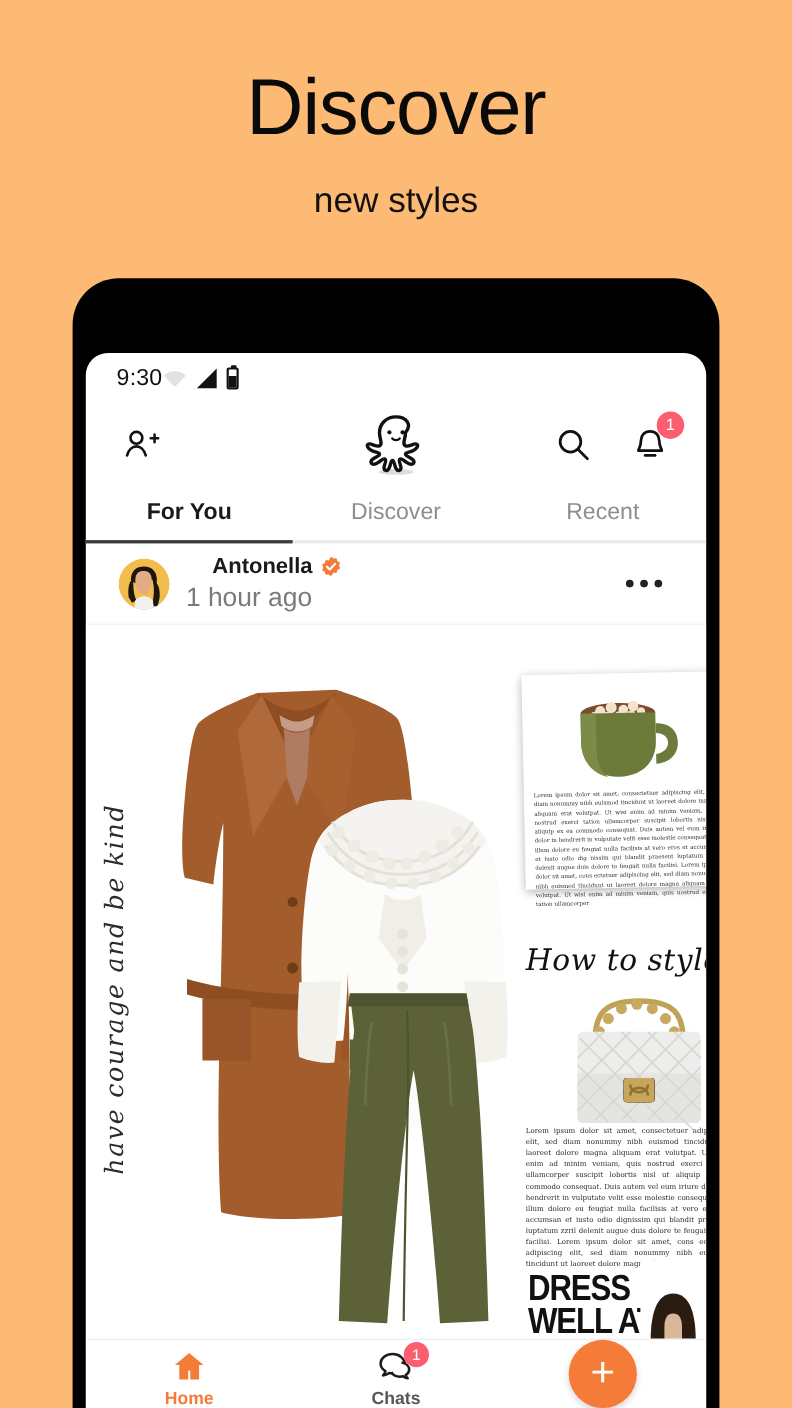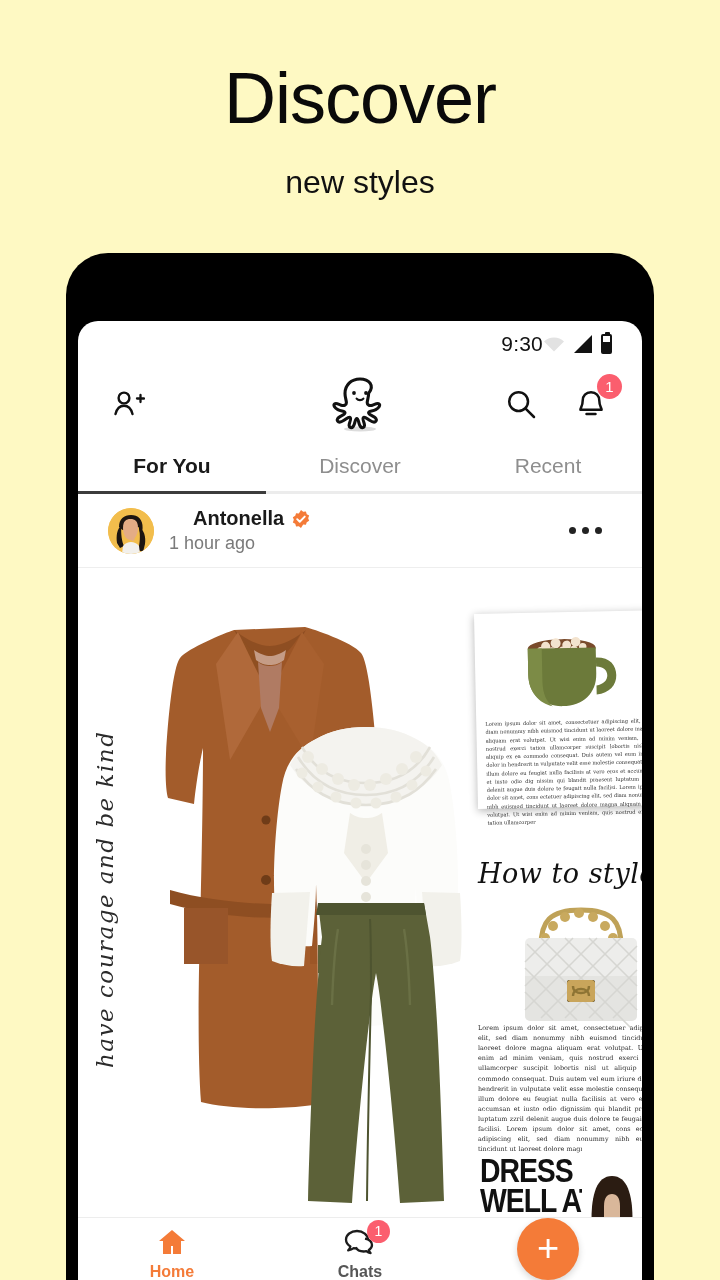--- a/index.html
+++ b/index.html
@@ -2,21 +2,21 @@
 <html><head>
 <meta charset="utf-8">
 <style>
   * { box-sizing: border-box; margin: 0; padding: 0; }
   html, body {
     width: 720px; height: 1280px;
     background: #ffffff;
     font-family: "Liberation Sans", sans-serif;
     overflow: hidden;
   }
-  .page { position: relative; width: 720px; height: 1280px; background:#fef9c3; }
+  .page { position: relative; width: 720px; height: 1280px; background:#fdba74; }
 
   
   .promo { text-align: center; padding-top: 62px; }
   .promo-title {
     font-size: 72px; font-weight: 400; letter-spacing: -1px;
     color: #0a0a0a; line-height: 1.0;
   }
   .promo-sub {
     font-size: 32px; font-weight: 400; color: #111;
     margin-top: 30px; letter-spacing: 0px;
@@ -32,21 +32,21 @@
   }
   .screen {
     width: 564px; height: 972px; background:#fff;
     border-radius: 20px 20px 0 0; overflow: hidden;
     position: relative;
   }
 
   
   .statusbar {
     height: 46px; display:flex; align-items:center;
-    justify-content: flex-end; padding: 0 30px 0 28px;
+    justify-content: flex-start; padding: 0 30px 0 28px;
   }
   .status-time { font-size: 21px; color:#111; font-weight: 400; letter-spacing:0.2px;}
   .status-icons { display:flex; align-items:center; gap: 9px; }
   .ico-wifi { width:22px; height:16px; position:relative; }
   .ico-wifi svg { display:block; }
   .ico-signal { width: 0; height: 0;
     border-left: 18px solid transparent; border-bottom: 18px solid #121212; }
   .ico-batt { width: 11px; height: 20px; border: 2px solid #121212;
     border-radius: 2px; position: relative; background: linear-gradient(to top,#121212 62%, #fff 62%); }
   .ico-batt:before { content:""; position:absolute; top:-4px; left:2.2px;
@@ -84,21 +84,21 @@
     border-bottom: 1px solid #eeeeee;
   }
   .avatar {
     width: 46px; height:46px; border-radius:50%; overflow:hidden;
     background:#F2BD4C; flex: none; position:relative;
   }
   .post-meta { margin-left: 15px; flex:1; }
   .post-name-row { display:flex; align-items:center; gap:7px;margin-left:24px; }
   .post-name { font-size: 20px; font-weight:700; color:#1a1a1a; }
   .verified { width:20px; height:20px; }
-  .post-time { font-size: 18px; color:#7a7a7a; margin-top: 3px; }
+  .post-time { font-size: 24px; color:#7a7a7a; margin-top: 3px; }
   .more-dots { display:flex; gap:6px; align-items:center; padding: 10px; }
   .more-dots span { width:7px; height:7px; border-radius:50%; background:#222; }
 
   
   .collage { position:relative; width: 564px; height: 658px;
     background:#fff; overflow:hidden; }
   .script-text {
     position:absolute; left: 14px; top: 500px;
     font-family: "DejaVu Serif", serif; font-style: italic;
     font-size: 23px; color:#2b2b2b; white-space:nowrap;

